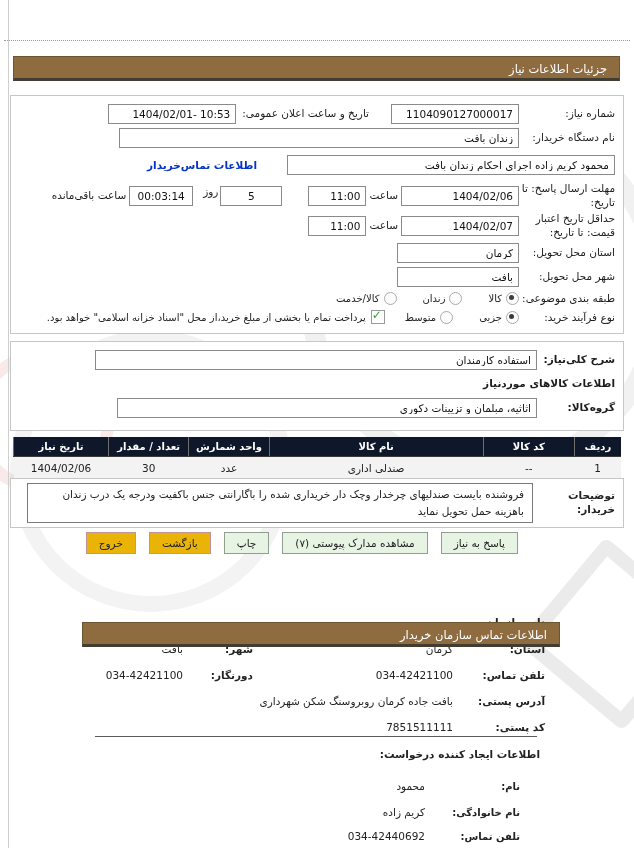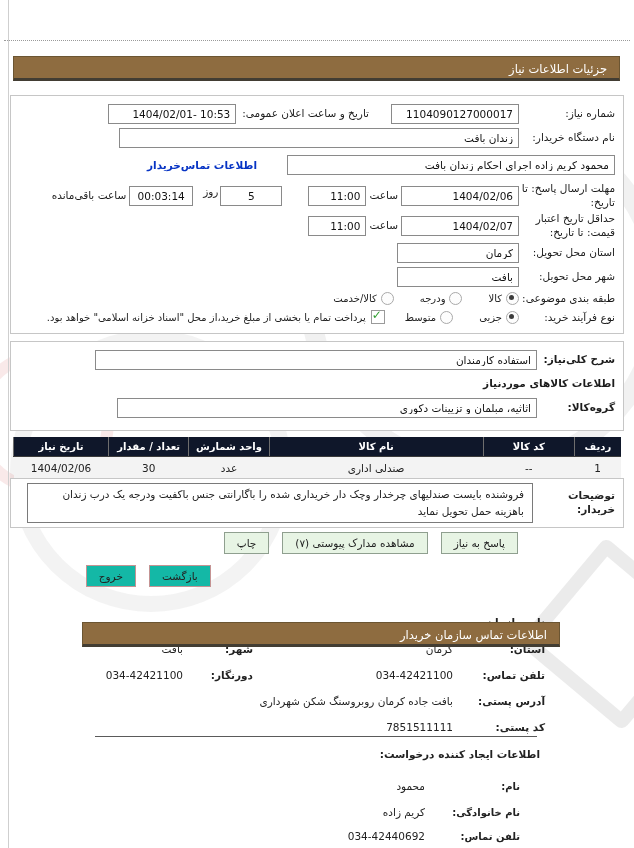--- a/index.html
+++ b/index.html
@@ -49,21 +49,21 @@
   .gtable td{background:#f3f3f3;font-size:10.5px;text-align:center;height:21px;padding:0 4px;
              border-bottom:1px solid #e0e0e0;}
   
   .notesbox{flex:1;height:40px;border:1px solid #7a7a7a;background:#fff;box-sizing:border-box;
             font-size:10.5px;line-height:1.65;padding:2px 8px;overflow:hidden;}
   .noteslbl{width:78px;flex:0 0 78px;font-weight:bold;font-size:10.5px;line-height:1.3;padding-left:4px;}
   
   .btnrow{position:absolute;top:532px;right:116px;display:flex;gap:13px;z-index:2;}
   .btn{height:22px;border:1px solid #8f9f8f;background:#e7f4e4;font-family:"DejaVu Sans",sans-serif;
        font-size:10.5px;color:#222;padding:0 12px;cursor:pointer;white-space:nowrap;}
-  .btn.red{background:#14b8a6;border-color:#c49393;margin-top:33px;}
+  .btn.red{background:#eab308;border-color:#c49393;}
   
   .crow{position:absolute;right:89px;display:flex;align-items:center;z-index:1;}
   .clbl{width:92px;flex:0 0 92px;font-weight:bold;font-size:10.5px;}
   .cval{width:200px;flex:0 0 200px;font-size:10.5px;}
   .clbl2{width:70px;flex:0 0 70px;font-weight:bold;font-size:10.5px;}
   .cval2{width:150px;flex:0 0 150px;font-size:10.5px;}
   .divider{position:absolute;right:97px;width:442px;top:736px;border-top:1px solid #5a5a5a;z-index:1;}
   .crt-head{position:absolute;right:94px;top:748px;font-weight:bold;font-size:10.5px;z-index:1;}
   .crow2{position:absolute;right:114px;display:flex;align-items:center;z-index:1;}
   .clbl3{width:95px;flex:0 0 95px;font-weight:bold;font-size:10px;}
@@ -130,21 +130,21 @@
     <div class="row" style="height:20px;">
       <span class="lbl lblcol">شهر محل تحویل:</span>
       <input class="box" style="width: 122px;" readonly="" value="بافت">
     </div>
 
     <div class="row" style="height:16px;">
       <span class="lbl lblcol">طبقه بندی موضوعی:</span>
       <span class="radio on"></span>
       <span class="optlbl" style="margin-left:26px;">کالا</span>
       <span class="radio"></span>
-      <span class="optlbl" style="margin-left:26px;">ودرجه</span>
+      <span class="optlbl" style="margin-left:26px;">زندان</span>
       <span class="radio"></span>
       <span class="optlbl">کالا/خدمت</span>
     </div>
 
     <div class="row" style="height:16px;">
       <span class="lbl lblcol">نوع فرآیند خرید:</span>
       <span class="radio on"></span>
       <span class="optlbl" style="margin-left:26px;">جزیی</span>
       <span class="radio"></span>
       <span class="optlbl" style="margin-left:20px;">متوسط</span>

